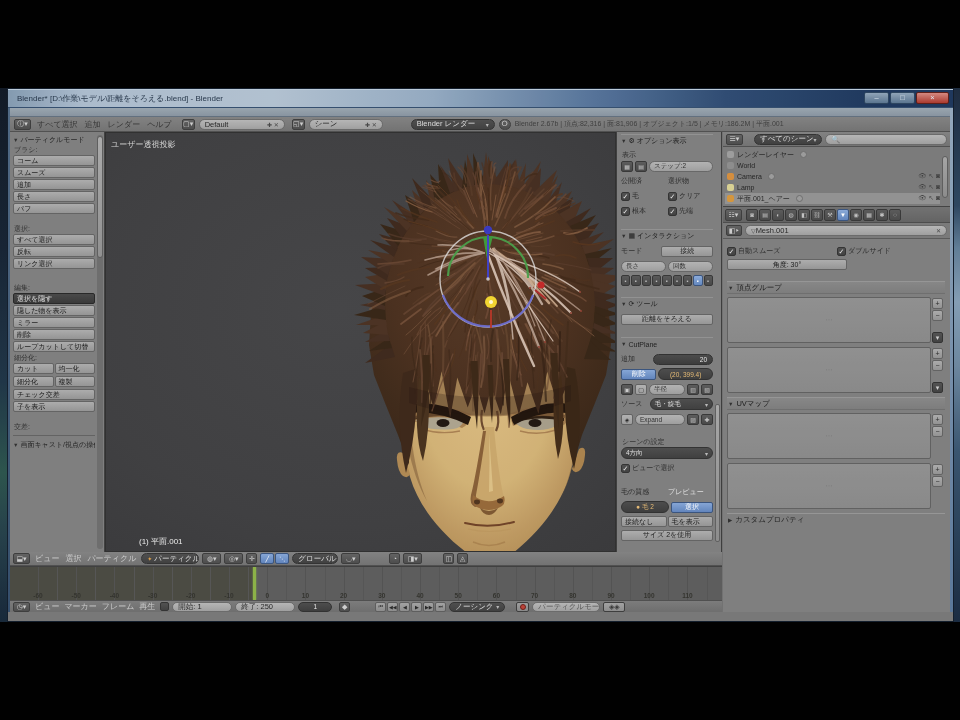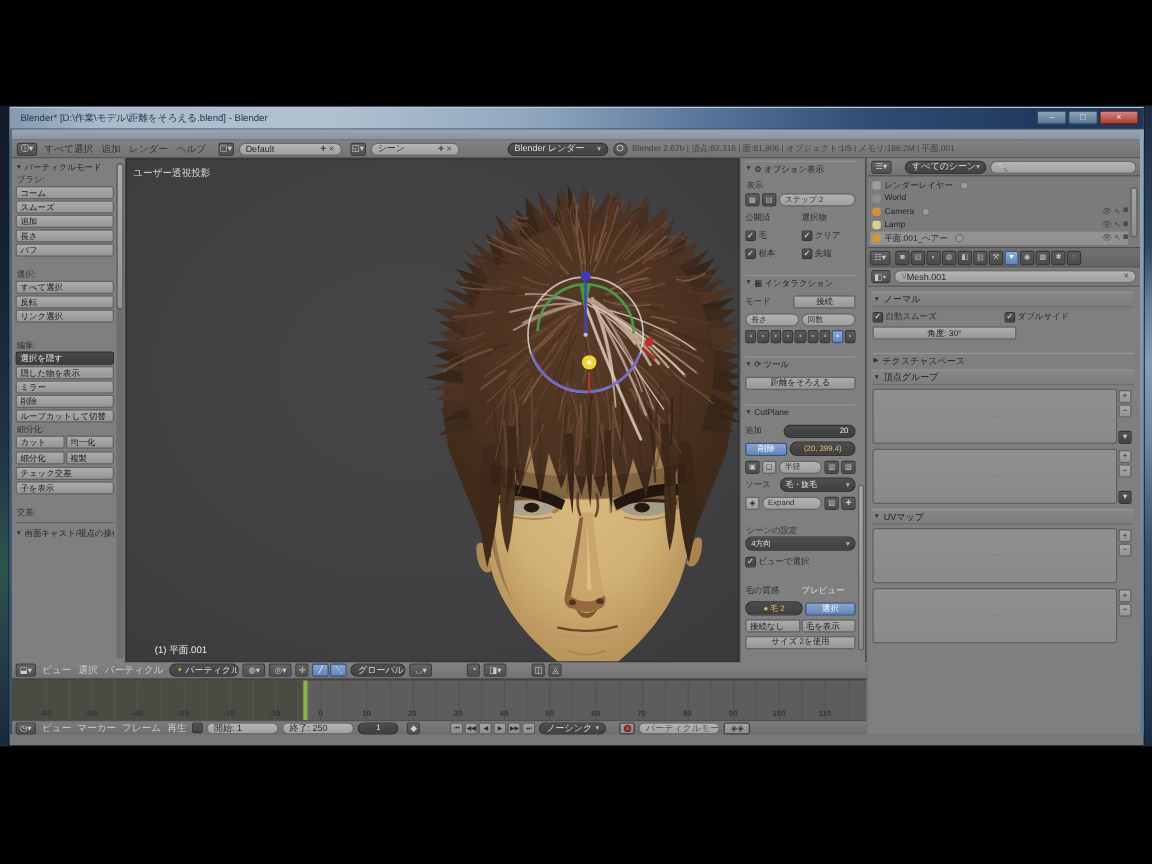--- a/index.html
+++ b/index.html
@@ -41,21 +41,21 @@
 .slabel{height:10px;font-size:7px;color:#2c2c2c;display:flex;align-items:flex-end;padding:0 1px;white-space:nowrap;overflow:hidden;}
 .sphead{height:11px;font-size:7px;color:#191919;display:flex;align-items:center;gap:2px;white-space:nowrap;overflow:hidden;}
 .tri{font-size:5.5px;color:#2a2a2a;}
 .btn2{display:flex;gap:1px;height:11px;margin-bottom:2px;}
 .btn2 .sbtn{flex:1;}
 .sdivider{height:1px;background:#5e5e5e;margin:3px 0;}
 .sgap{height:9px;} .sgap2{height:13px;}
 
 #viewport{position:absolute;left:95px;top:15px;width:511px;bottom:60px;background:#3a3a3c;border:1px solid #2a2a2a;overflow:hidden;}
 #vp-label{position:absolute;left:5px;top:6px;font-size:8px;color:#d5d5d5;}
-#vp-object{position:absolute;left:23px;bottom:4px;font-size:8px;color:#ececec;}
+#vp-object{position:absolute;left:33px;bottom:4px;font-size:8px;color:#ececec;}
 
 #npanel{position:absolute;left:606px;top:15px;width:106px;bottom:60px;background:#7b7b7b;border-left:1px solid #3a3a3a;border-right:1px solid #383838;}
 #np-scroll{position:absolute;right:1px;top:272px;width:5px;height:138px;background:linear-gradient(180deg,#a4a4a4,#8a8a8a);border-radius:2px;border:1px solid #5c5c5c;}
 .nprows{position:absolute;left:4px;right:8px;top:2px;}
 .nrow{display:flex;gap:2px;height:12px;margin-bottom:3px;align-items:center;}
 .cell-lbl{font-size:7px;color:#252525;white-space:nowrap;overflow:hidden;}
 .cell-lbl2{font-size:7px;color:#e2e2e2;white-space:nowrap;overflow:hidden;}
 .cell-btn{background:linear-gradient(180deg,#aaaaaa,#939393);border:1px solid #5f5f5f;border-radius:2px;font-size:7px;color:#161616;display:flex;align-items:center;justify-content:center;height:11px;white-space:nowrap;overflow:hidden;}
 .cell-blue{background:linear-gradient(180deg,#7fa3d8,#5a82c0);border:1px solid #33507e;border-radius:2px;font-size:7px;color:#fff;display:flex;align-items:center;justify-content:center;height:11px;white-space:nowrap;}
 .cell-fl{background:linear-gradient(180deg,#b1b1b1,#9b9b9b);border:1px solid #636363;border-radius:6px;font-size:6.5px;color:#2a2a2a;display:flex;align-items:center;padding:0 4px;height:11px;white-space:nowrap;overflow:hidden;}
@@ -143,21 +143,21 @@
        <div class="icbtn" style="width:13px;height:11px;margin-left:6px">▢▾</div>
        <div class="dlight" style="width:86px;height:11px">
               <span>Default</span>
               <span class="arrow">✚ ✕</span>
             </div>
        <div class="icbtn" style="width:13px;height:11px;margin-left:3px">◱▾</div>
        <div class="dlight" style="width:74px;height:11px">
               <span>シーン</span>
               <span class="arrow">✚ ✕</span>
             </div>
-       <div class="ddark" style="width:84px;height:11px;margin-left:36px">
+       <div class="ddark" style="width:84px;height:11px;margin-left:24px">
               <span>Blender レンダー</span>
               <span class="arrow">▾</span>
             </div>
        <div class="icbtn" style="width:12px;height:11px;border-radius:6px">ⵔ</div>
        <div id="stats">Blender 2.67b | 頂点:82,316 | 面:81,906 | オブジェクト:1/5 | メモリ:186.2M | 平面.001</div>
      </div>
 
      <div id="shelf">
        <div class="srows" id="shelf-rows">
               <div class="sphead">
@@ -875,42 +875,34 @@
             </div>
        <div id="prop-context">
          <div class="icbtn" style="width:16px;height:11px">◧‣</div>
          <div class="dlight" style="flex:1;height:11px">
                 <span style="font-size:6px;opacity:.7">▽</span>
                 <span>Mesh.001</span>
                 <span class="arrow">✕</span>
               </div>
        </div>
        <div class="prop-rows" id="prop-rows">
-              <div class="pphead">
-                <span class="tri">▼</span>
-                <span>ノーマル</span>
-              </div>
               <div class="pcheck">
                 <div style="display: flex; align-items: center; gap: 2px; flex: 1 1 0%; overflow: hidden;">
                   <span class="cell-chk">✓</span>
                   <span class="cell-lbl">自動スムーズ</span>
                 </div>
                 <div style="display: flex; align-items: center; gap: 2px; flex: 1 1 0%; overflow: hidden;">
                   <span class="cell-chk">✓</span>
                   <span class="cell-lbl">ダブルサイド</span>
                 </div>
               </div>
               <div class="phalf">
                 <div class="cell-btn" style="height: 11px;">角度: 30°</div>
               </div>
               <div class="sgap"></div>
-              <div class="pchead">
-                <span class="tri">▶</span>
-                <span>テクスチャスペース</span>
-              </div>
               <div class="pphead">
                 <span class="tri">▼</span>
                 <span>頂点グループ</span>
               </div>
               <div class="plist">
                 <div class="dots">⋯</div>
                 <div class="side">
                   <div class="pi">+</div>
                   <div class="pi">−</div>
                   <div class="pi dk">▾</div>
@@ -934,20 +926,24 @@
                   <div class="pi">+</div>
                   <div class="pi">−</div>
                 </div>
               </div>
               <div class="plist">
                 <div class="dots">⋯</div>
                 <div class="side">
                   <div class="pi">+</div>
                   <div class="pi">−</div>
                 </div>
+              </div>
+              <div class="pchead">
+                <span class="tri">▶</span>
+                <span>カスタムプロパティ</span>
               </div>
             </div>
      </div>
 
      <div id="vheader" class="bheader">
        <div class="icbtn" style="width:17px;height:11px">⬓▾</div>
        <div id="vh-menus" style="display:flex;gap:6px;margin:0 2px">
               <div class="hmenu">ビュー</div>
               <div class="hmenu">選択</div>
               <div class="hmenu">パーティクル</div>

